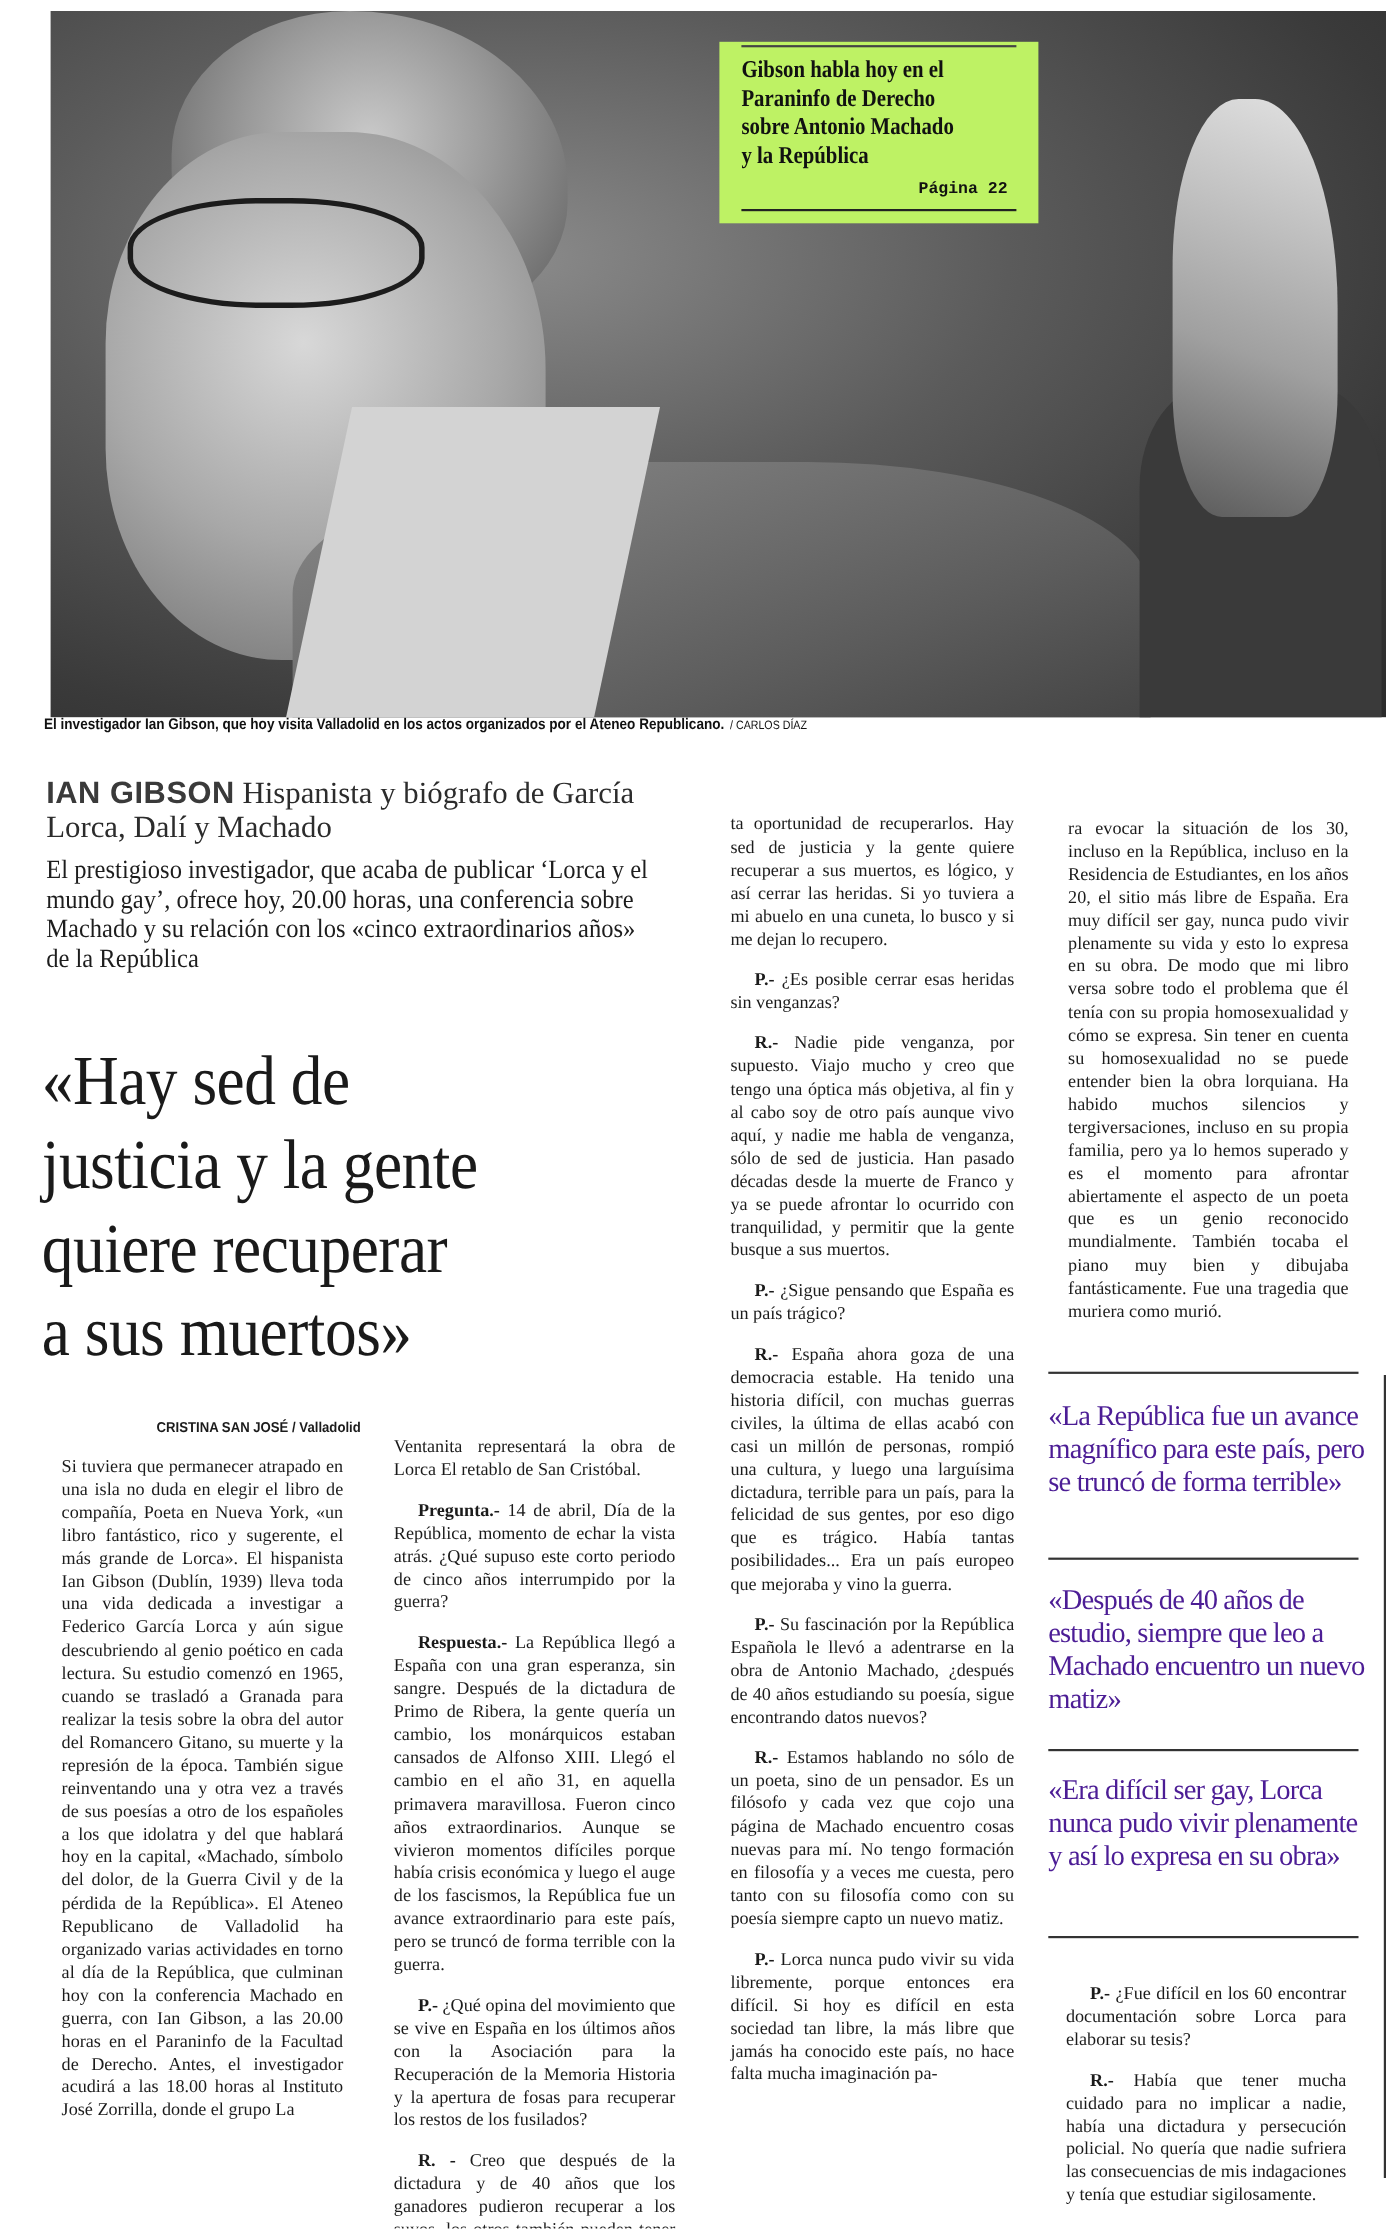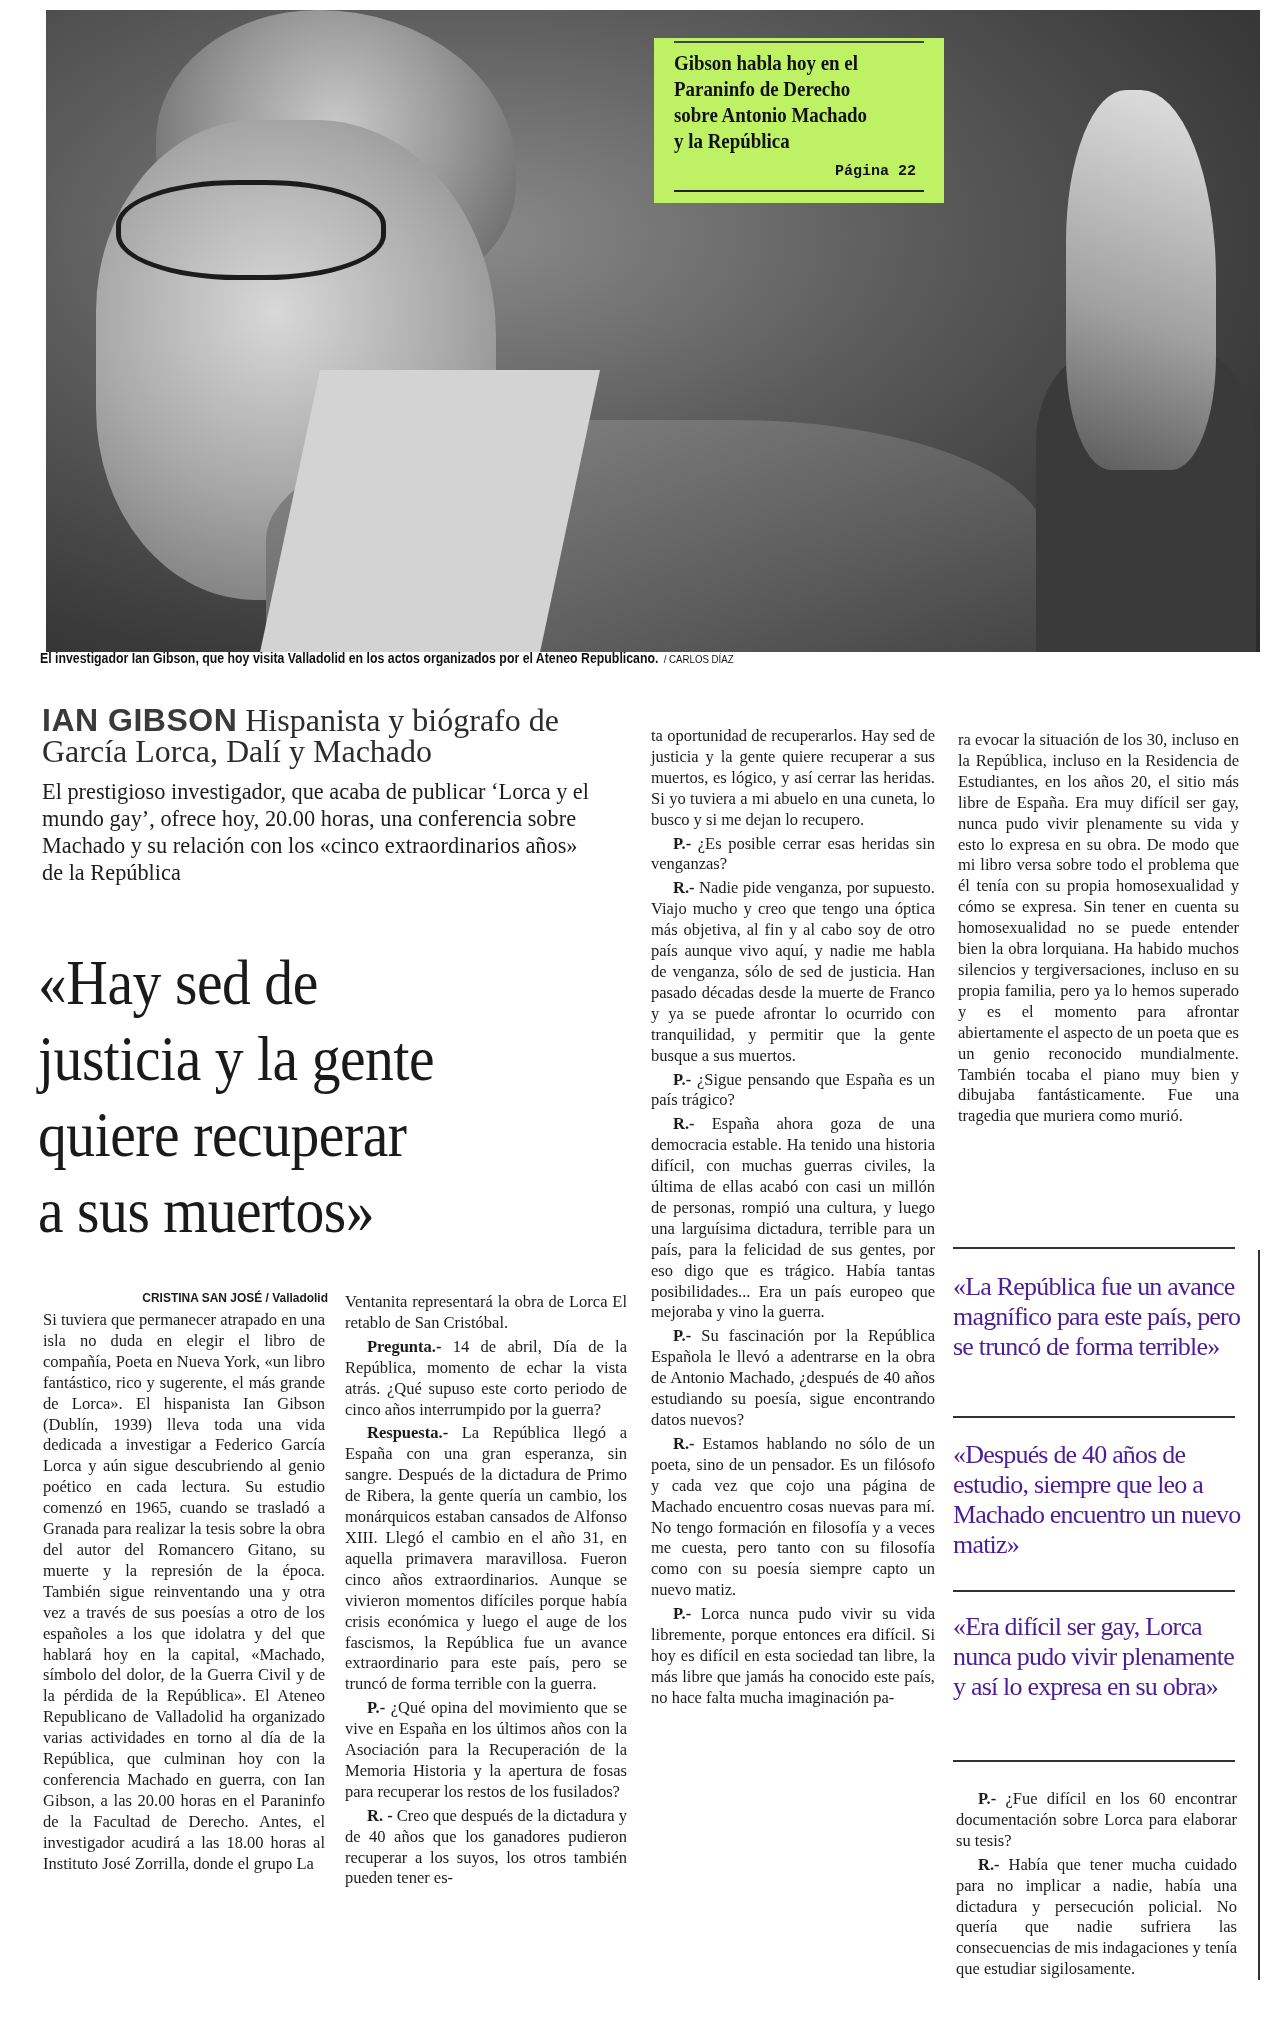--- a/index.html
+++ b/index.html
@@ -25,28 +25,28 @@
   .teaser .headline { position: absolute; left: 20px; top: 12px; width: 260px; font-family: "Liberation Serif", serif; font-weight: bold;
     font-size: 22px; line-height: 26px; color: #111; transform: scaleX(0.86); transform-origin: left top; white-space: nowrap; }
   .teaser .page-ref { position: absolute; right: 28px; top: 125px; font-family: Liberation Mono, monospace; font-weight: bold; font-size: 15px; color: #111; }
   .teaser .rule-bottom { position: absolute; left: 20px; right: 20px; top: 152px; height: 2px; background: #222; }
 
   .caption { position: absolute; left: 40px; top: 650px; width: 1220px; font-family: "Liberation Sans", sans-serif; font-weight: bold;
     font-size: 14px; color: #111; white-space: nowrap; transform: scaleX(0.88); transform-origin: left top; }
   .caption .credit { font-weight: normal; font-size: 11px; text-transform: uppercase; margin-left: 6px; }
 
   
-  .kicker { position: absolute; left: 42px; top: 705px; width: 590px; font-size: 32px; line-height: 31px; color: #2c2c2c; }
+  .kicker { position: absolute; left: 42px; top: 705px; width: 590px; font-size: 28px; line-height: 31px; color: #2c2c2c; }
   .kicker .name { font-family: "Liberation Sans", sans-serif; font-weight: bold; color: #3a3a3a; letter-spacing: 0.5px; }
   .deck { position: absolute; left: 42px; top: 778px; width: 600px; font-size: 24px; line-height: 27px; color: #1d1d1d; transform: scaleX(0.93); transform-origin: left top; }
   .headline-main { position: absolute; left: 38px; top: 945px; width: 600px; font-size: 64px; line-height: 76px; color: #1a1a1a; letter-spacing: -0.5px; transform: scaleX(0.9); transform-origin: left top; }
 
   
   .col { position: absolute; font-size: 16.5px; line-height: 20.9px; color: #1b1b1b; text-align: justify; hyphens: manual; }
-  .col p { margin: 3px; text-indent: 0; }
+  .col p { margin: 16px; text-indent: 0; }
   .col p.qa { text-indent: 22px; }
   .col b { font-weight: bold; }
   .col1 { left: 40px; top: 1289px; width: 288px; }
   .col2 { left: 342px; top: 1289px; width: 288px; }
   .col3 { left: 648px; top: 723px; width: 290px; }
   .col4 { left: 955px; top: 727px; width: 287px; }
   .byline { text-align: right; font-family: "Liberation Sans", sans-serif; font-weight: bold; font-size: 13px; line-height: 18px; margin-bottom: 2px; transform: scaleX(0.92); transform-origin: right top; }
   .byline .loc { font-weight: bold; }
 
   

